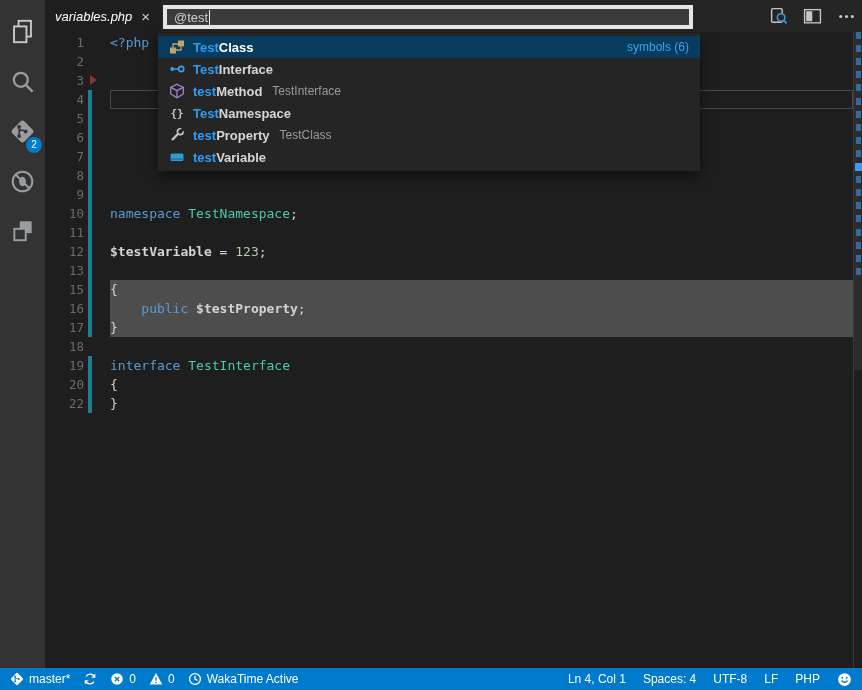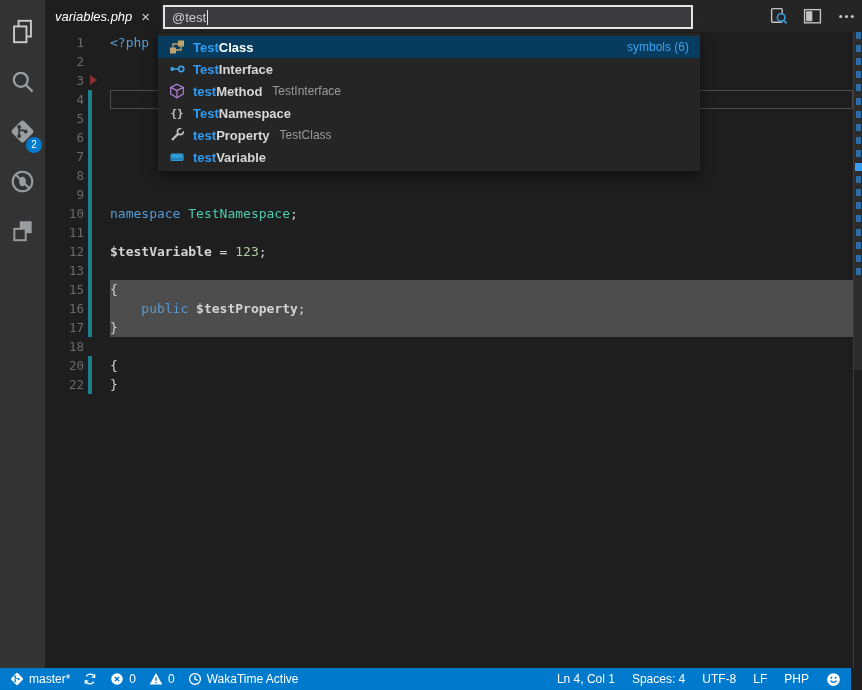--- a/index.html
+++ b/index.html
@@ -58,41 +58,41 @@
 
   
   .overview-ruler{position:absolute;right:0;top:0;width:9px;height:636px;border-left:1px solid #3a3a3a;box-sizing:border-box;cursor:pointer;}
   .ov-slider{position:absolute;right:0;top:0;width:8px;height:338px;background:rgba(121,121,121,0.16);}
   .ov-mark{position:absolute;left:2px;width:5px;height:7px;background:var(--ruler-mark);}
   .ov-mark.strong{left:1px;width:8px;height:8px;background:var(--ruler-mark-strong);}
 
   
   .quick-input{
     position:absolute;left:118px;top:5px;width:530px;height:24px;box-sizing:border-box;
-    background:#3b3b3e;border:2px solid #e5e5e5;display:flex;align-items:center;
+    background:#3b3b3e;border:4px solid #e5e5e5;display:flex;align-items:center;
     padding:0 7px;color:#cccccc;font-size:13px;cursor:text;z-index:20;
   }
   .caret{display:inline-block;width:1px;height:15px;background:#e8e8e8;margin-left:1px;}
   .quick-list{
     position:absolute;left:113px;top:33px;width:542px;box-sizing:border-box;
     background:var(--panel-bg);padding:3px 0;z-index:19;
     box-shadow:0 5px 12px rgba(0,0,0,0.5);
   }
   .qrow{height:22px;display:flex;align-items:center;padding:0 11px;gap:8px;font-size:13px;cursor:pointer;}
   .qrow.selected{background:var(--sel-row);}
   .qrow .qicon{width:16px;height:16px;flex:none;display:flex;align-items:center;justify-content:center;}
   .qname{font-weight:bold;color:#d7d7d7;white-space:nowrap;}
   .qrow.selected .qname{color:#ffffff;}
   .qname .match{color:var(--match-blue);}
   .qdetail{color:#9a9a9a;font-size:12px;margin-left:2px;white-space:nowrap;}
   .qbadge{margin-left:auto;color:#3ba3f5;font-size:12px;}
 
   
   .status-bar{
-    position:absolute;left:0;right:11px;bottom:0;height:22px;background:var(--status-bg);
+    position:absolute;left:0;right:0;bottom:0;height:22px;background:var(--status-bg);
     color:#ffffff;font-size:12px;display:flex;align-items:center;justify-content:space-between;
     padding:0 10px;box-sizing:border-box;
   }
   .sb-group{display:flex;align-items:center;gap:13px;}
   .sb-group.right{gap:17px;}
   .sb-item{display:flex;align-items:center;gap:5px;cursor:pointer;white-space:nowrap;}
   .sb-item .icon{display:flex;}
 </style>
 </head>
 <body>
@@ -242,20 +242,24 @@
     <span class="num">16</span><span class="gitbar"></span>
     <span class="content"><span class="tk-plain">    </span><span class="tk-keyword">public </span><span class="tk-variable">$testProperty</span><span class="tk-plain">;</span></span>
   </div>
           <div class="row range ">
     <span class="num">17</span><span class="gitbar"></span>
     <span class="content"><span class="tk-plain">}</span></span>
   </div>
           <div class="row  ">
     <span class="num">18</span>
     <span class="content"></span>
+  </div>
+          <div class="row  ">
+    <span class="num">19</span><span class="gitbar"></span>
+    <span class="content"><span class="tk-keyword">interface </span><span class="tk-type">TestInterface</span></span>
   </div>
           <div class="row  ">
     <span class="num">20</span><span class="gitbar"></span>
     <span class="content"><span class="tk-plain">{</span></span>
   </div>
           <div class="row  ">
     <span class="num">22</span><span class="gitbar"></span>
     <span class="content"><span class="tk-plain">}</span></span>
   </div>
         </div>

